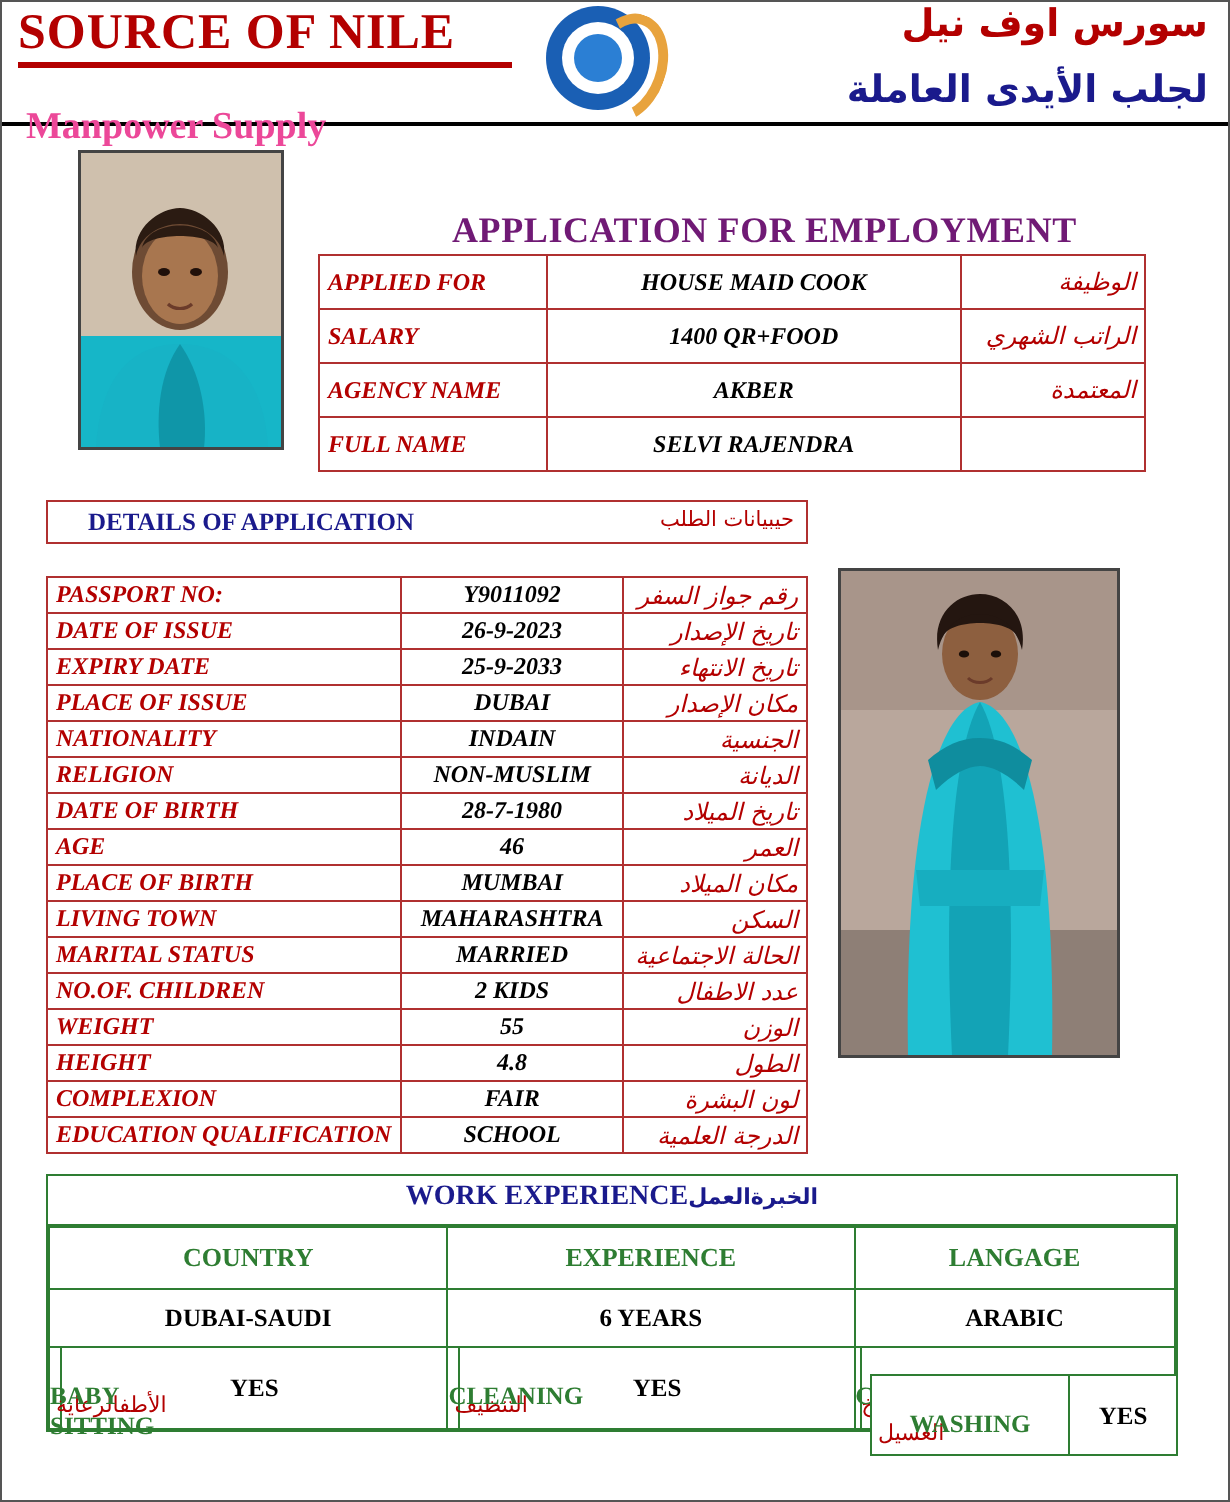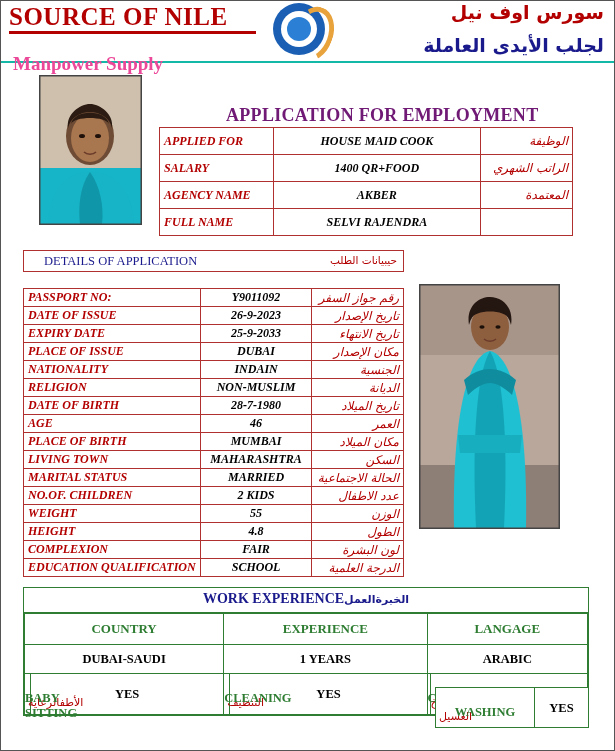--- a/index.html
+++ b/index.html
@@ -20,21 +20,21 @@
     width: 615px;
     height: 751px;
     box-sizing: border-box;
     border: 1px solid #555;
   }
 
   
   .header {
     position: relative;
     height: 62px;
-    border-bottom: 2px solid #14b8a6;
+    border-bottom: 2px solid #000000;
     box-sizing: border-box;
     text-align: right;
   }
   .brand-title {
     position: absolute;
     left: 8px;
     top: 2px;
     font-family: "Liberation Serif", serif;
     font-weight: bold;
     font-size: 25px;
@@ -200,21 +200,21 @@
     width: 381px;
     height: 22px;
     border: 1px solid #b03030;
     box-sizing: border-box;
   }
   .details-head .txt {
     position: absolute;
     left: 20px;
     top: 3px;
     color: #1a1a8c;
-    font-weight: normal;
+    font-weight: bold;
     font-size: 12.5px;
   }
   .details-head .arx {
     position: absolute;
     right: 6px;
     top: 3px;
     color: #b30000;
     font-family: "DejaVu Sans", sans-serif;
     font-size: 10.5px;
     direction: rtl;
@@ -508,21 +508,21 @@
     </div>
     <table class="work">
       <tbody>
           <tr>
         <td class="hdr" colspan="2">COUNTRY</td>
         <td class="hdr" colspan="2">EXPERIENCE</td>
         <td class="hdr" colspan="2">LANGAGE</td>
       </tr>
       <tr>
         <td class="valrow" colspan="2">DUBAI-SAUDI</td>
-        <td class="valrow" colspan="2">1 YEARS</td>
+        <td class="valrow" colspan="2">6 YEARS</td>
         <td class="valrow" colspan="2">ARABIC</td>
       </tr>
       <tr>
         <td class="skill-cell">
           <span class="skill-ar">الأطفالرعاية</span>
           <span class="skill-en">BABY SITTING</span>
         </td>
         <td class="skill-yes">YES</td>
         <td class="skill-cell">
           <span class="skill-ar">التنظيف</span>

